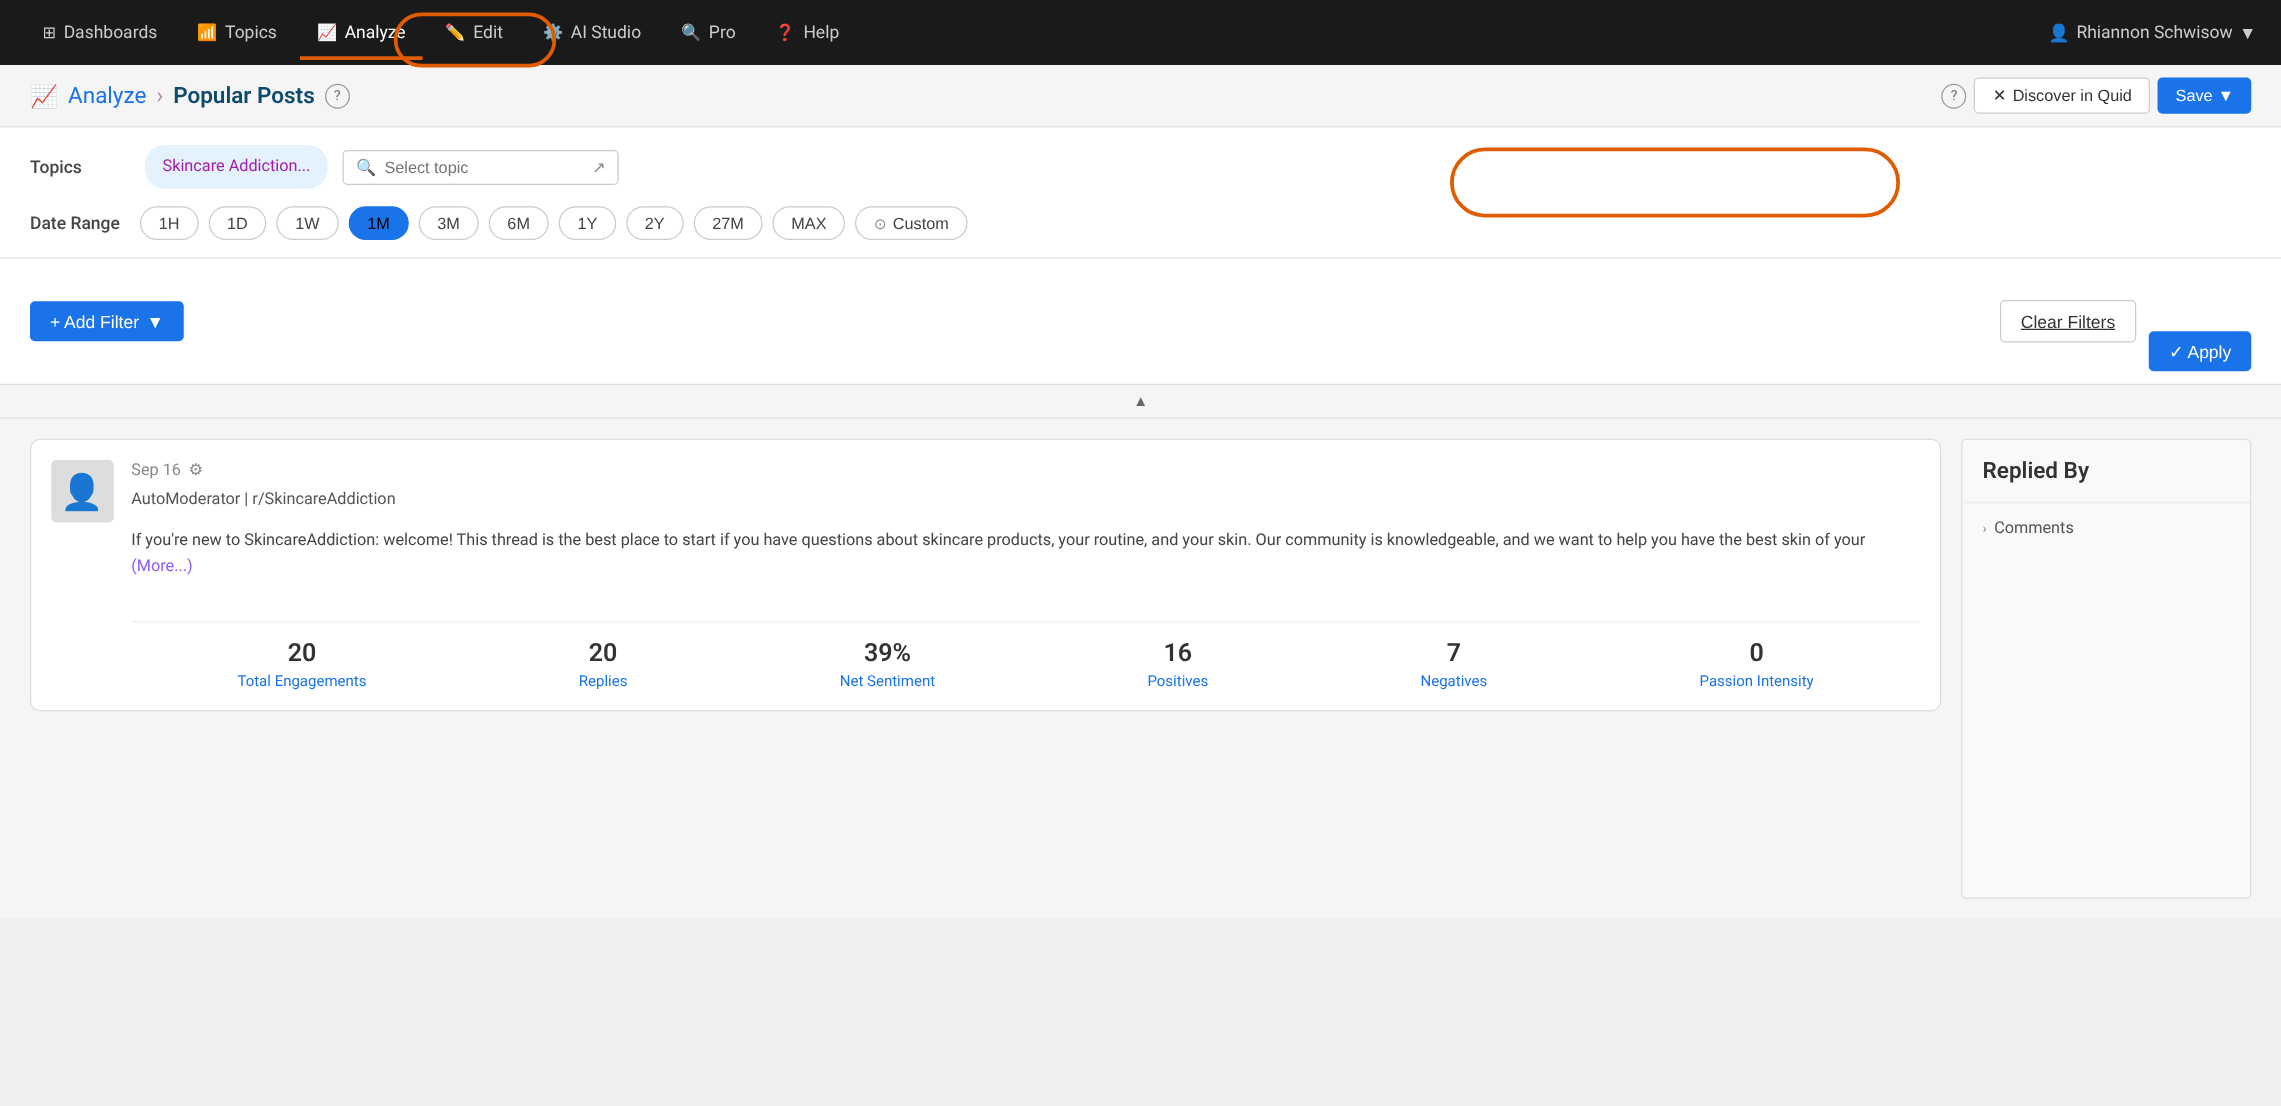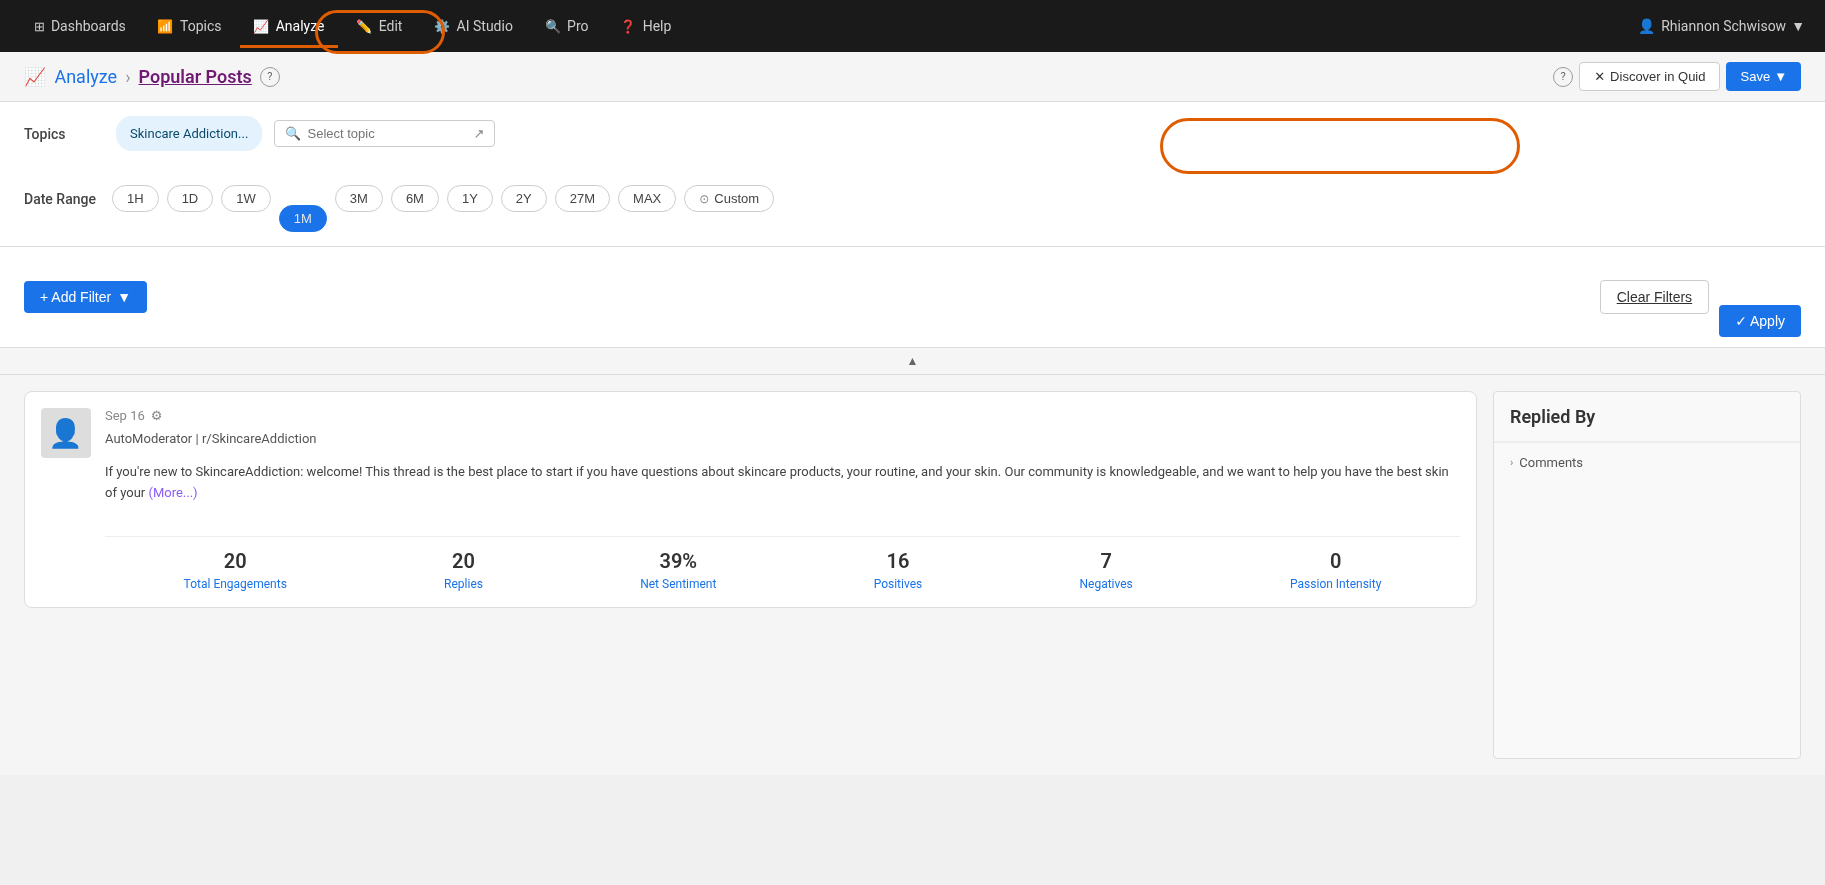--- a/index.html
+++ b/index.html
@@ -69,21 +69,21 @@
       border-bottom: 1px solid #ddd;
     }
     .breadcrumb {
       display: flex;
       align-items: center;
       gap: 8px;
       font-size: 18px;
       color: #444;
     }
     .breadcrumb-sep { color: #999; }
-    .breadcrumb-current { font-weight: 600; color: #701a75; text-decoration: underline; }
+    .breadcrumb-current { font-weight: 600; color: #0c4a6e; }
     .help-icon-circle {
       width: 20px; height: 20px;
       border-radius: 50%;
       border: 1px solid #999;
       display: flex; align-items: center; justify-content: center;
       font-size: 11px; color: #666; cursor: pointer;
     }
     .sub-header-right {
       display: flex;
       align-items: center;
@@ -127,21 +127,21 @@
       margin-bottom: 14px;
     }
     .filter-label {
       font-size: 14px;
       color: #444;
       font-weight: 500;
       min-width: 80px;
     }
     .topic-tag {
       background: #e3f2fd;
-      color: #0c4a6e;
+      color: #a21caf;
       border-radius: 16px;
       padding: 10px 14px;
       font-size: 13px;
       cursor: pointer;
     }
     .search-box {
       display: flex;
       align-items: center;
       border: 1px solid #ccc;
       border-radius: 4px;
@@ -171,23 +171,22 @@
       border: 1px solid #ccc;
       background: #fff;
       border-radius: 20px;
       padding: 5px 14px;
       font-size: 13px;
       cursor: pointer;
       color: #444;
     }
     .date-btn.active {
       background: #1a73e8;
-      color: #e5e5e5;
+      color: #000000;
       border-color: #1a73e8;
-      margin-top: 40px;
     }
     .date-btn.custom {
       display: flex;
       align-items: center;
       gap: 5px;
     }
     .custom-icon { color: #888; font-size: 12px; }
 
     
     .action-row {
@@ -333,21 +332,21 @@
       font-weight: 600;
       color: #333;
     }
     .stat-label {
       font-size: 12px;
       color: #1a73e8;
     }
 
     
     .right-panel {
-      width: 308px;
+      width: 232px;
       background: #f9f9f9;
       border: 1px solid #ddd;
       border-radius: 4px;
     }
     .right-panel-title {
       padding: 14px 16px;
       font-size: 18px;
       font-weight: 600;
       color: #333;
       border-bottom: 1px solid #eee;

